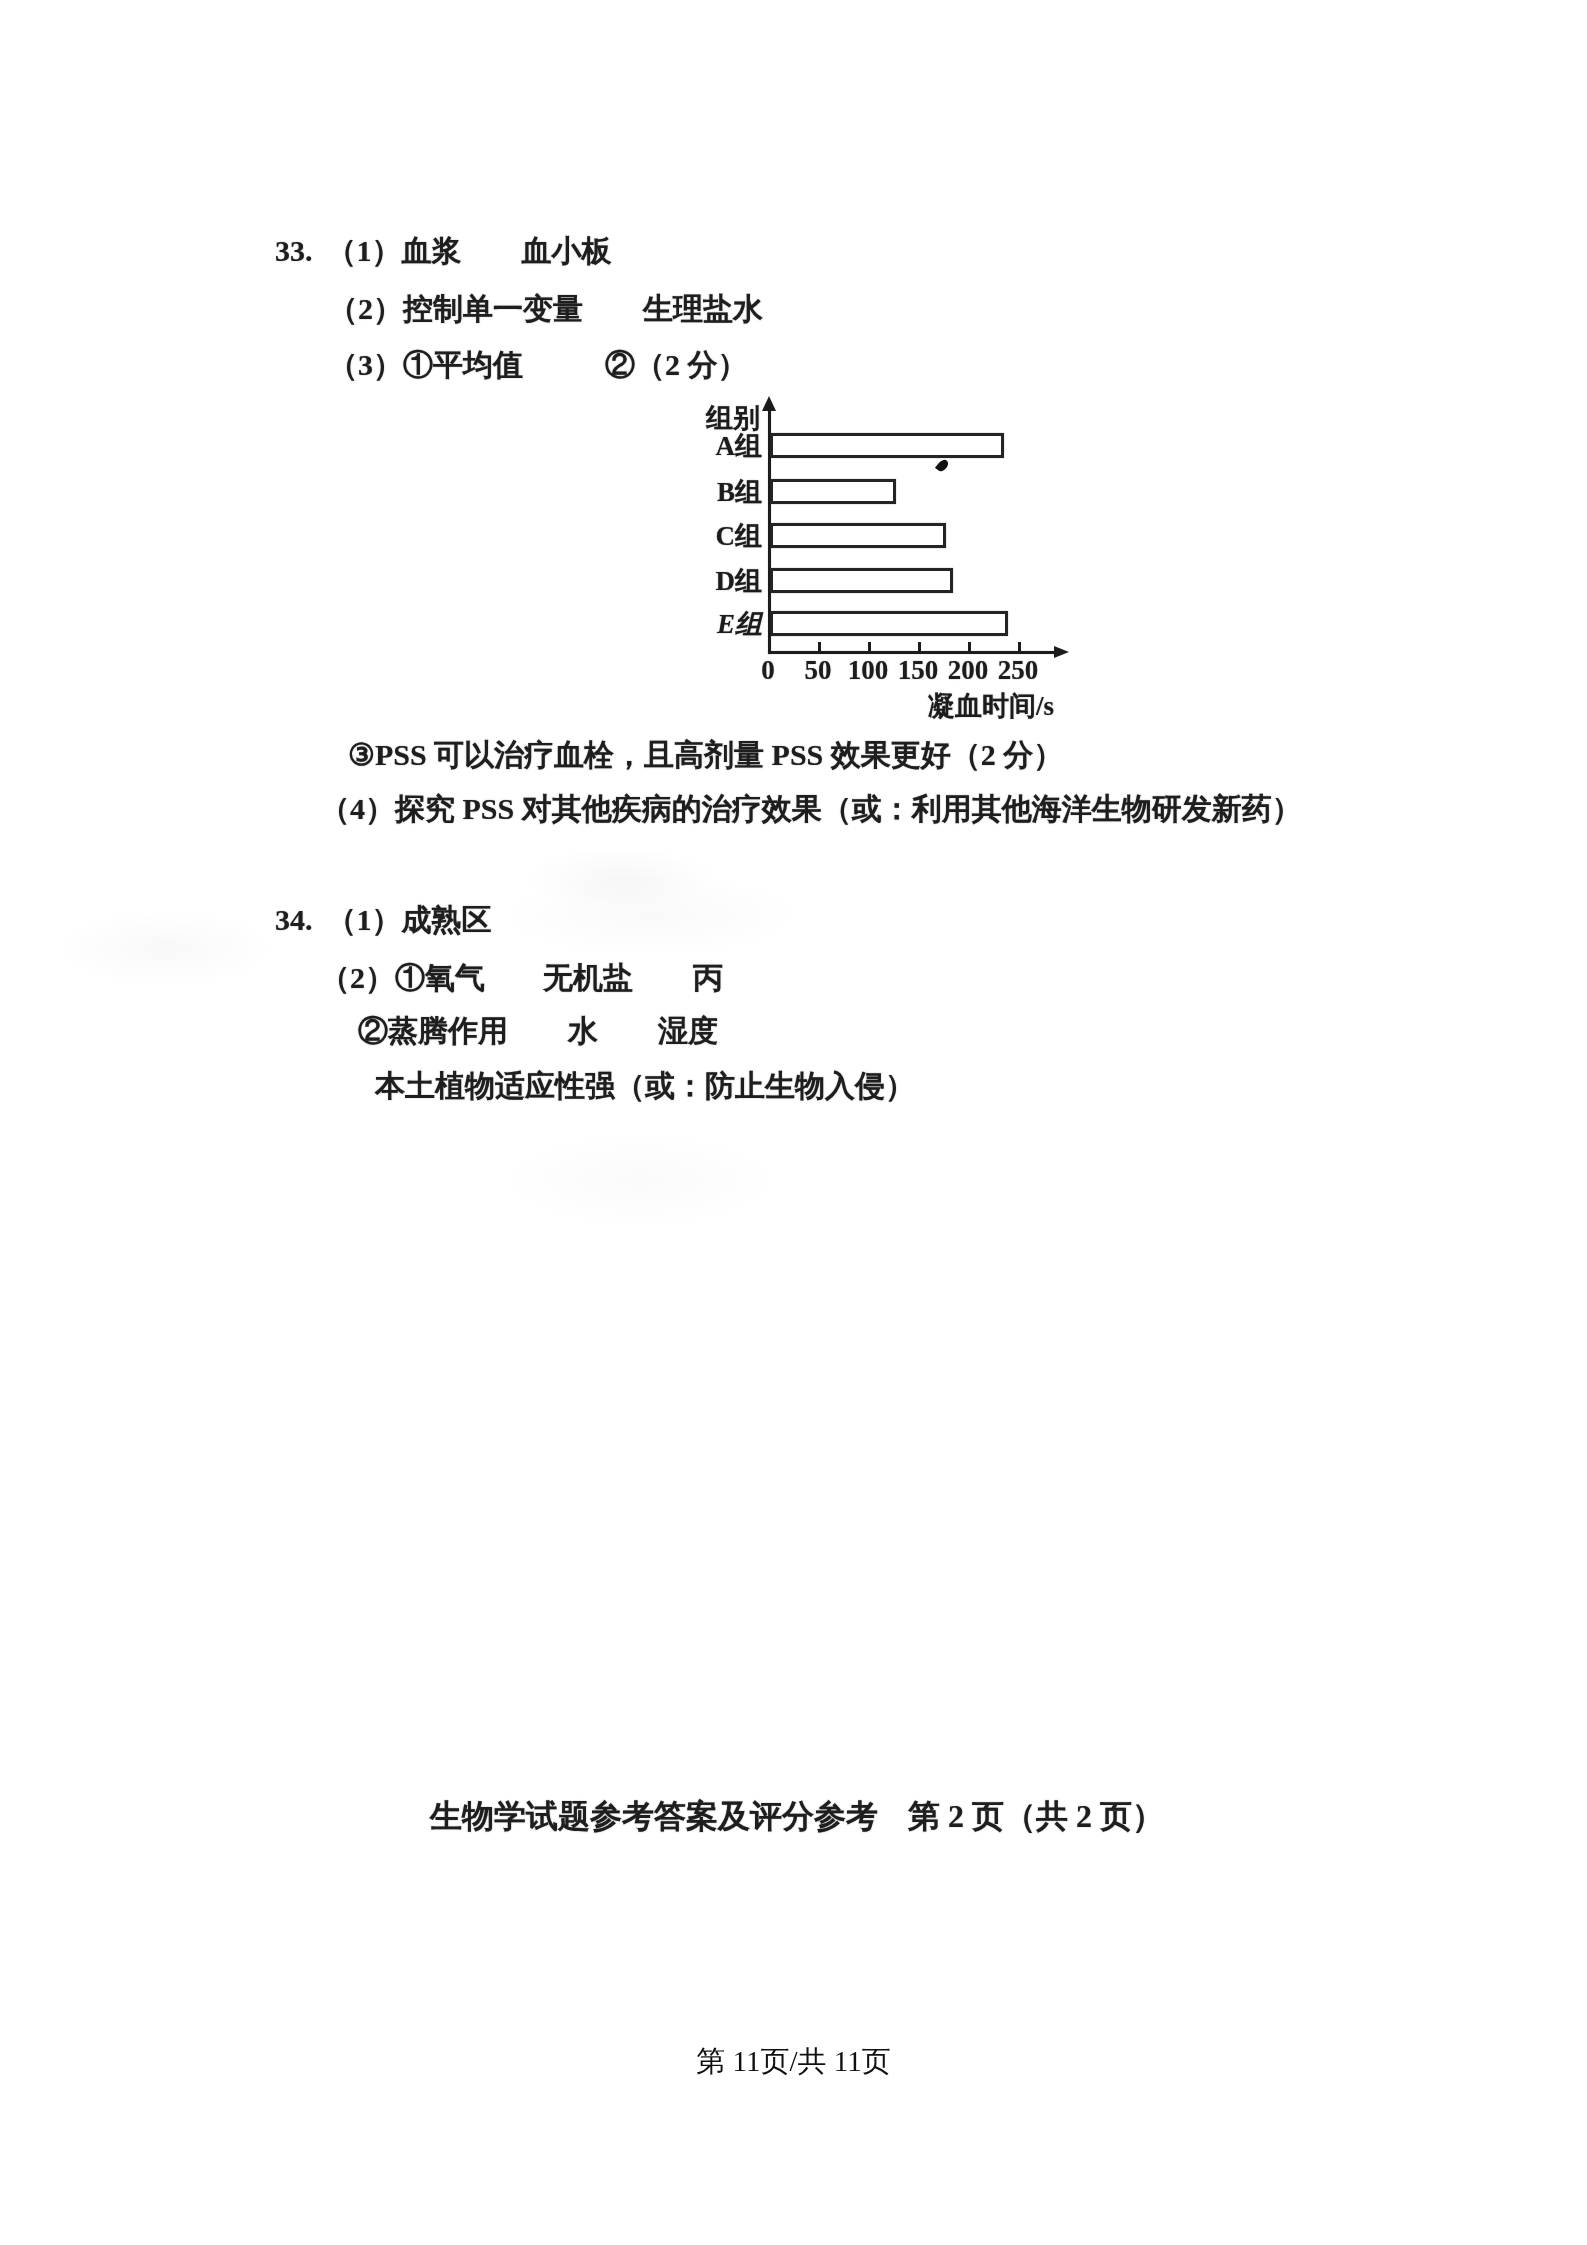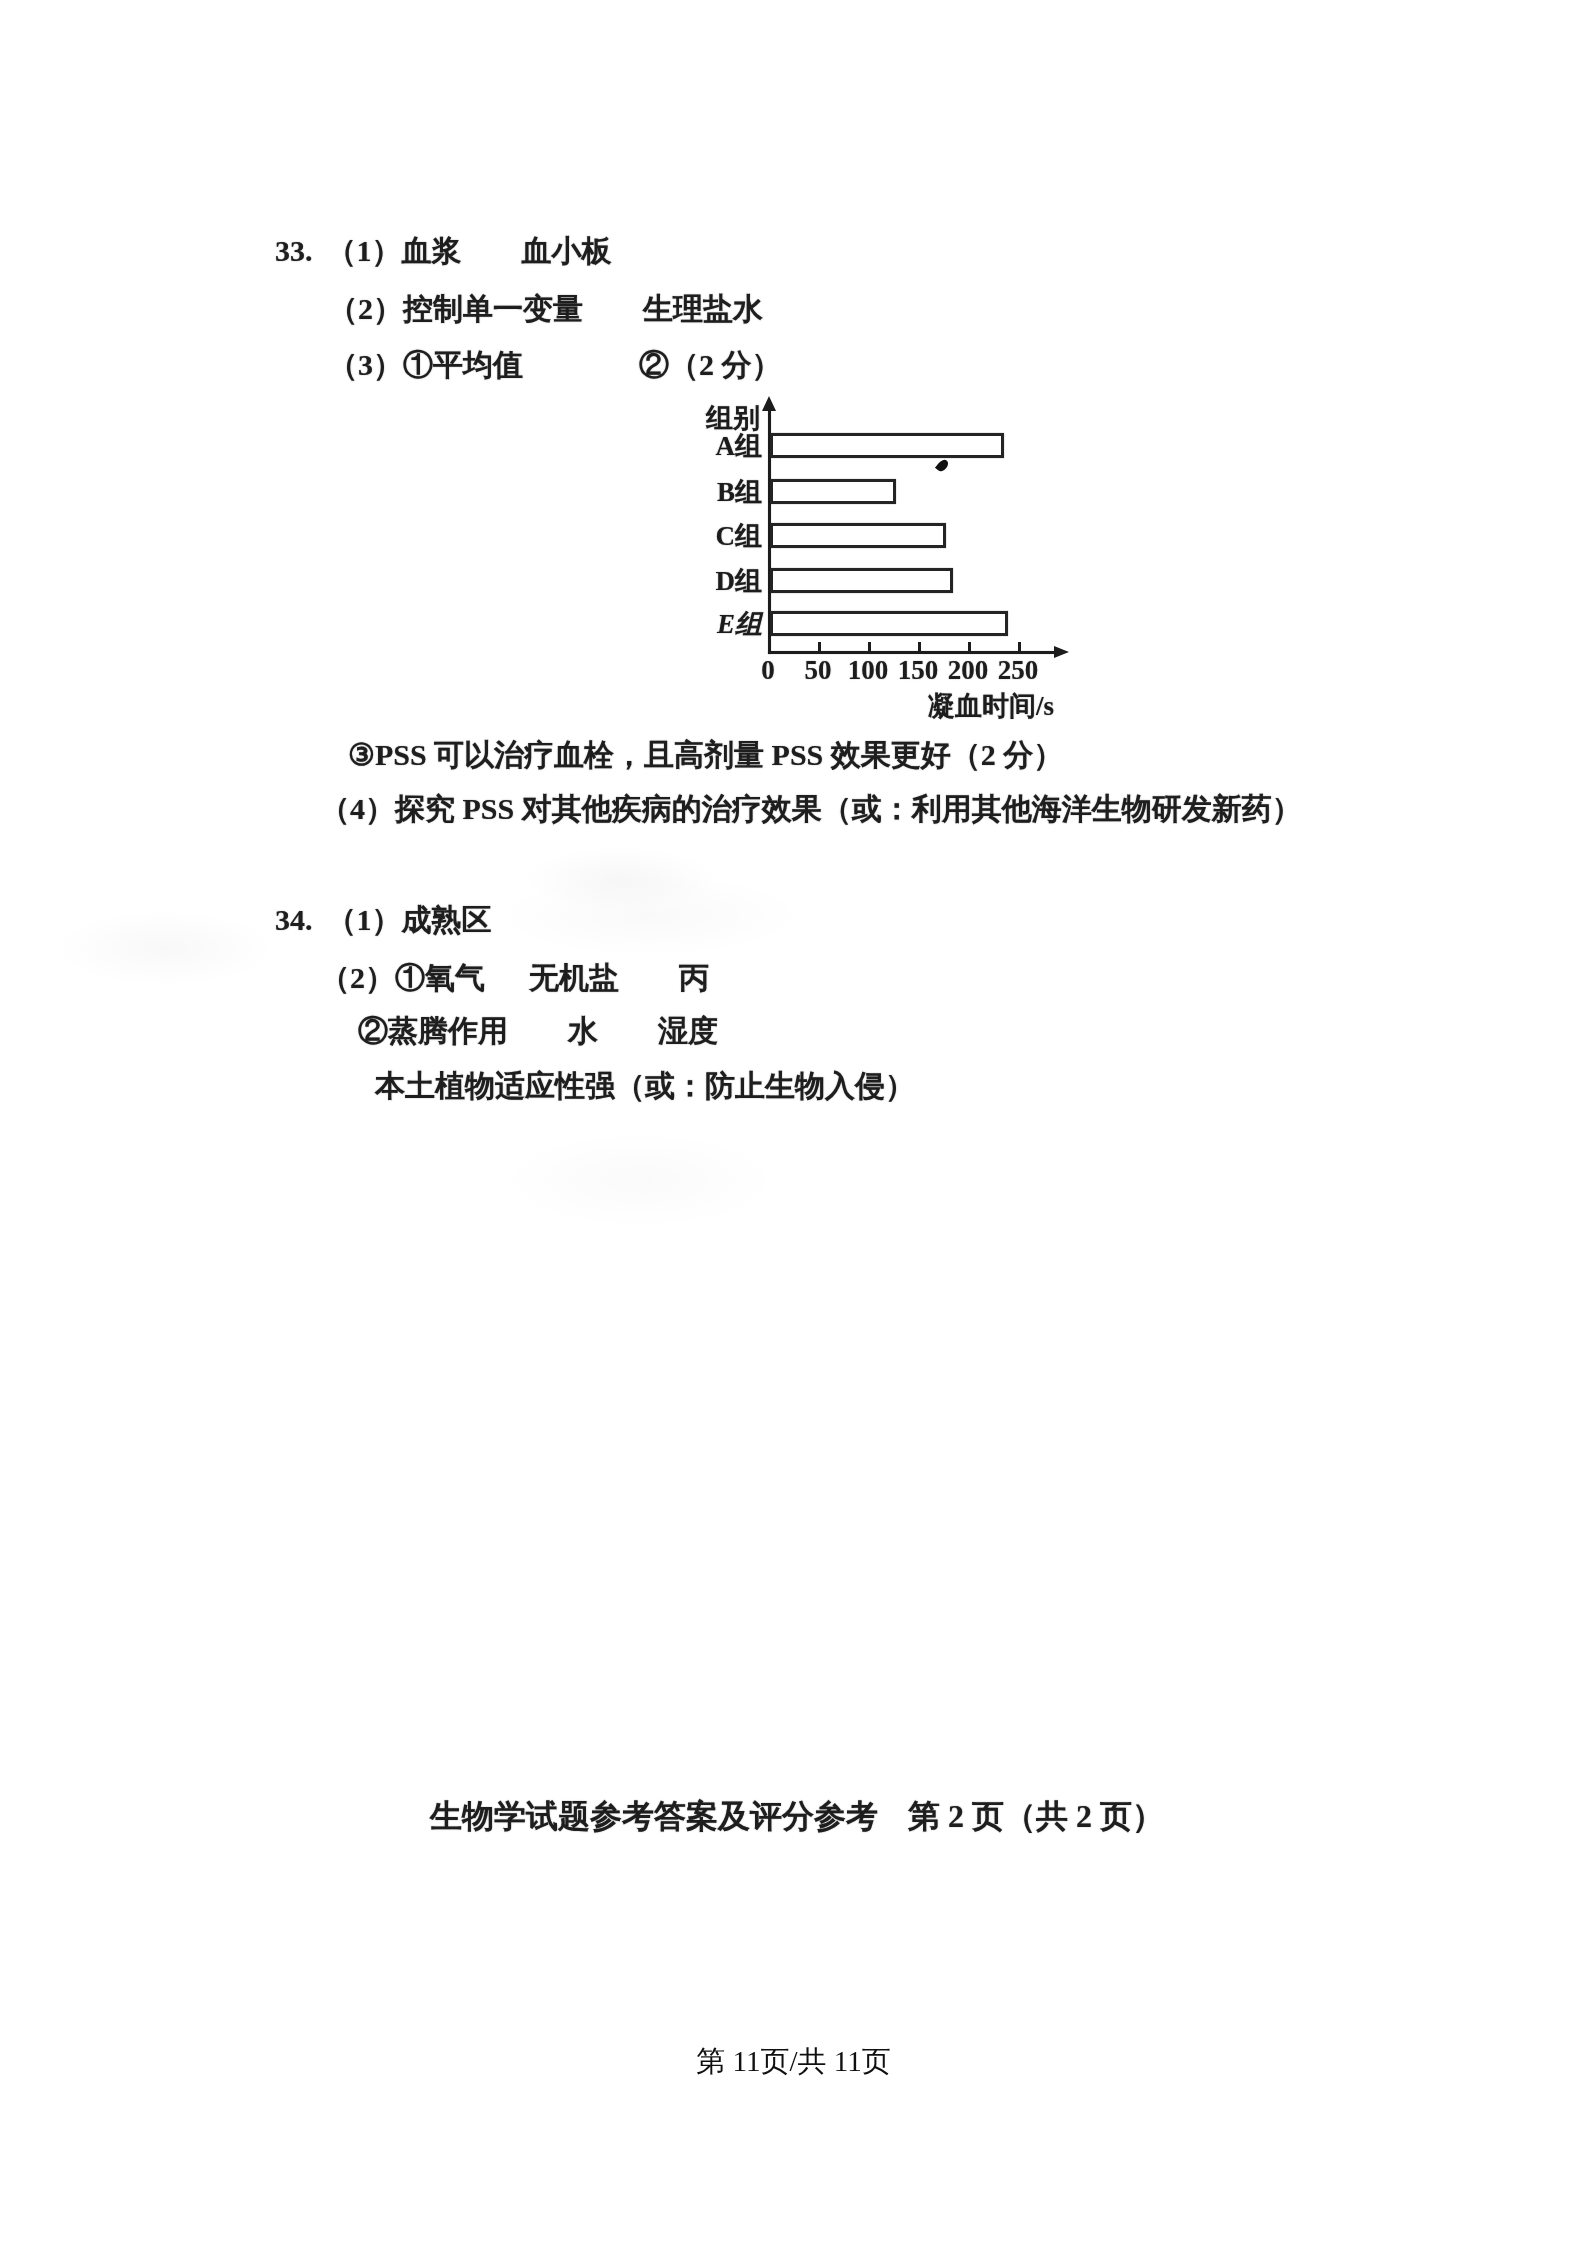--- a/index.html
+++ b/index.html
@@ -23,23 +23,23 @@
     font-size:30px;
     line-height:1.15;
     white-space:nowrap;
     color:#1e1e1e;
     text-shadow:0 0 1.2px rgba(25,25,25,0.55);
     font-weight:600;
   }
   .scan span{display:inline-block;}
   .ml14{margin-left:14px}
   .ml30{margin-left:30px}
-  .ml55{margin-left:44px}
+  .ml55{margin-left:58px}
   .ml60{margin-left:60px}
-  .ml150{margin-left:116px}
+  .ml150{margin-left:82px}
 
   
   #l33-1{left:275px;top:234px;}
   #l33-2{left:328px;top:292px;}
   #l33-3{left:328px;top:348px;}
   #l33-4{left:348px;top:738px;}
   #l33-5{left:320px;top:792px;}
   #l34-1{left:275px;top:903px;}
   #l34-2{left:320px;top:961px;}
   #l34-3{left:358px;top:1014px;text-align:center;}

